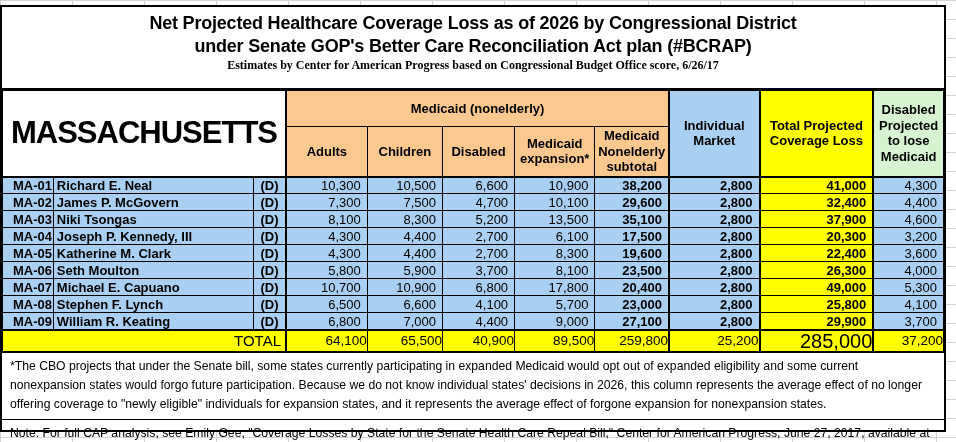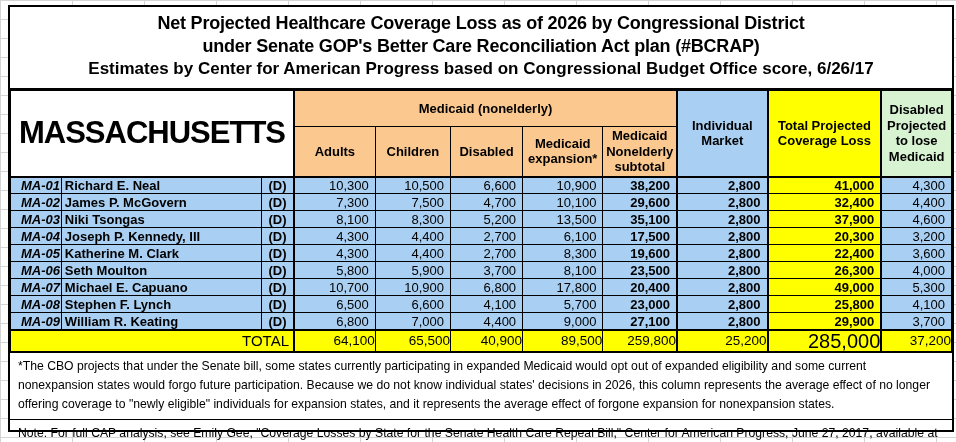--- a/index.html
+++ b/index.html
@@ -11,32 +11,32 @@
   body{
     font-family:"Liberation Sans", sans-serif;
     background-color:#fff;
     background-image:
       linear-gradient(var(--grid) 1px, transparent 1px),
       linear-gradient(90deg, var(--grid) 1px, transparent 1px);
     background-size:72px 19px;
     position:relative;
   }
   .sheet-box{
-    position:absolute; left:8px; top:5px; width:946px; height:427px;
+    position:absolute; left:0; top:5px; width:946px; height:427px;
     background:#fff; border:2px solid var(--ink);
     display:flex; flex-direction:column;
   }
   
   .title-block{
     border-bottom:2px solid var(--ink);
     text-align:center; padding:5px 4px 4px 4px; background:#fff;
     flex:0 0 83px;
   }
   .title-main{font-size:18px; font-weight:bold; line-height:1.25; letter-spacing:-0.2px;}
-  .title-sub{font-size:17px; font-weight:bold; line-height:1.45;}
+  .title-sub{font-size:12px; font-weight:bold; line-height:1.45;font-family:Liberation Serif, serif;}
   
   table{border-collapse:collapse; table-layout:fixed; width:100%; flex:0 0 auto;}
   col.c-code{width:50px;} col.c-name{width:197px;} col.c-party{width:32px;}
   col.c-adults{width:80px;} col.c-children{width:74px;} col.c-disabled{width:71px;}
   col.c-exp{width:79px;} col.c-sub{width:73px;}
   col.c-im{width:89px;} col.c-total{width:112px;} col.c-eld{width:69px;}
   th,td{border:1px solid var(--ink); overflow:hidden; white-space:nowrap;}
   th{white-space:normal;}
   .grp-left{border-left:2px solid var(--ink) !important;}
   .state-cell{
@@ -52,21 +52,21 @@
     height:49px; line-height:1.2; padding:1px 2px; border-bottom:2px solid var(--ink);
   }
   .hdr-orange{background:var(--peach);}
   .hdr-blue{background:var(--blue);}
   .hdr-yellow{background:var(--yellow);}
   .hdr-green{background:var(--green);}
   tbody td{
     background:var(--blue); font-size:13px; height:17px; line-height:15px;
     padding:0 6px 0 3px;
   }
-  td.t-code{font-weight:bold; padding-left:10px;font-style:italic;}
+  td.t-code{font-weight:bold; padding-left:10px;}
   td.t-name{font-weight:bold;}
   td.t-party{font-weight:bold; text-align:center; padding:0 1px;}
   td.num{text-align:right;}
   td.b{font-weight:bold;}
   tr.total-row td{
     background:var(--yellow); font-weight:normal; font-size:13.5px;
     height:22px; line-height:20px; border-top:2px solid var(--ink);
     border-bottom:2px solid var(--ink);
   }
   tr.total-row td.total-label{text-align:right; font-size:15px; padding-right:4px;}

